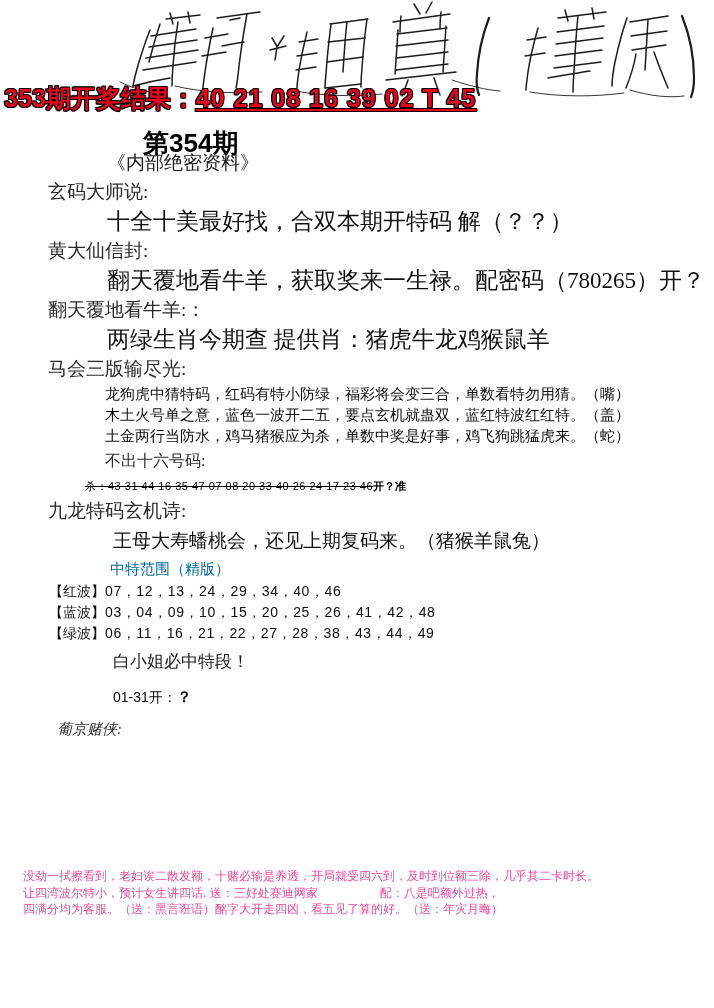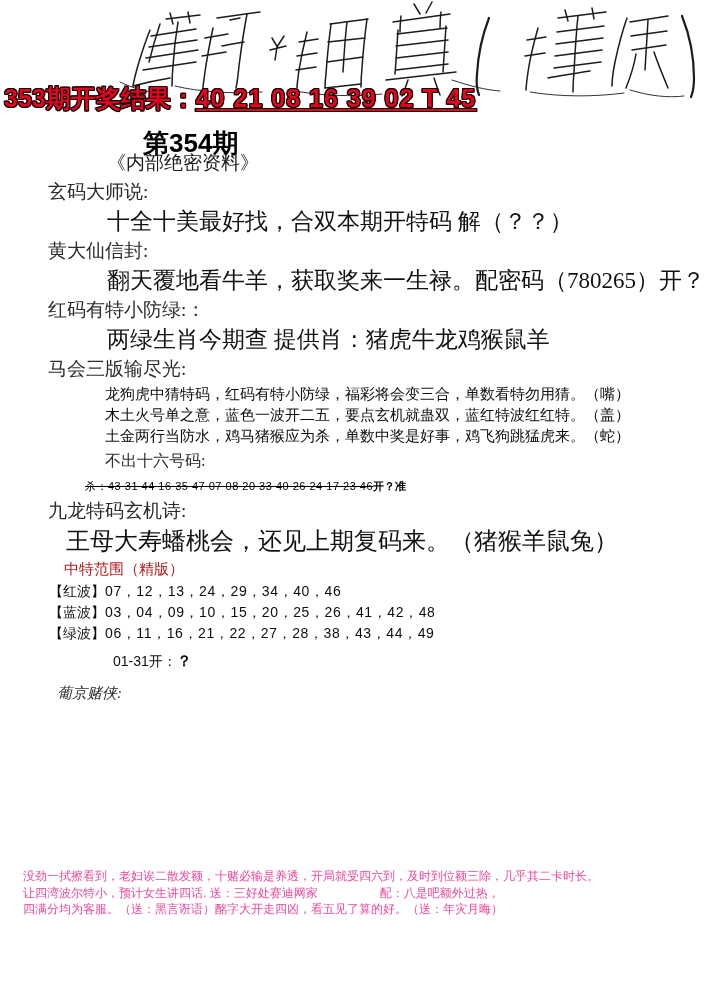--- a/index.html
+++ b/index.html
@@ -123,34 +123,34 @@
     white-space: nowrap;
   }
   .kill-line .struck {
     text-decoration: line-through;
     text-decoration-thickness: 1px;
     letter-spacing: 0.5px;
   }
   .kill-line .tail { font-weight: bold; }
 
   .poem {
-    padding-left: 66px;
-    font-family: "Liberation Serif", "DejaVu Serif", serif;
-    font-size: 24px;
+    padding-left: 113px;
+    font-family: "Liberation Serif", "DejaVu Serif", serif;
+    font-size: 19px;
     line-height: 32px;
     color: #111111;
     white-space: nowrap;
   }
 
   .range-label {
-    padding-left: 64px;
+    padding-left: 110px;
     font-family: "Liberation Serif", "DejaVu Serif", serif;
     font-size: 15px;
     line-height: 24px;
-    color: #b91c1c;
+    color: #0369a1;
     white-space: nowrap;
   }
 
   .wave-row {
     padding-left: 49px;
     font-family: "Liberation Sans", "DejaVu Sans", sans-serif;
     font-size: 14px;
     line-height: 21px;
     color: #0d0d0d;
     white-space: nowrap;
@@ -302,39 +302,40 @@
 <div class="doc">
 
   <div class="title-secret">《内部绝密资料》</div>
 
   <div class="lbl">玄码大师说:</div>
   <div class="verse">十全十美最好找，合双本期开特码 解（？？）</div>
 
   <div class="lbl">黄大仙信封:</div>
   <div class="verse">翻天覆地看牛羊，获取奖来一生禄。配密码（780265）开？</div>
 
-  <div class="lbl">红码有特小防绿:：</div>
+  <div class="lbl">翻天覆地看牛羊:：</div>
   <div class="verse">两绿生肖今期查 提供肖：猪虎牛龙鸡猴鼠羊</div>
 
   <div class="lbl">马会三版输尽光:</div>
   <div class="block3">龙狗虎中猜特码，红码有特小防绿，福彩将会变三合，单数看特勿用猜。（嘴）</div>
   <div class="block3">木土火号单之意，蓝色一波开二五，要点玄机就蛊双，蓝红特波红红特。（盖）</div>
   <div class="block3">土金两行当防水，鸡马猪猴应为杀，单数中奖是好事，鸡飞狗跳猛虎来。（蛇）</div>
   <div class="subnote">不出十六号码:</div>
 
   <div class="kill-line"><span class="struck">杀：</span><span class="struck">43 31 44 16 35 47 07 08 20 33 40 26 24 17 23 46</span><span class="tail">开？准</span></div>
 
   <div class="lbl">九龙特码玄机诗:</div>
   <div class="poem">王母大寿蟠桃会，还见上期复码来。（猪猴羊鼠兔）</div>
   <div class="range-label">中特范围（精版）</div>
 
   <div class="wave-row"><span class="wtag">【红波】</span><span class="wnums">07，12，13，24，29，34，40，46</span></div>
   <div class="wave-row"><span class="wtag">【蓝波】</span><span class="wnums">03，04，09，10，15，20，25，26，41，42，48</span></div>
   <div class="wave-row"><span class="wtag">【绿波】</span><span class="wnums">06，11，16，21，22，27，28，38，43，44，49</span></div>
 
+  <div class="miss-line">白小姐必中特段！</div>
 
   <div class="openq"><span>01-31开：</span><b>？</b></div>
 
   <div class="lbl-last">葡京赌侠:</div>
 
 </div>
 
 <div class="footer">
   <div>没劲一拭擦看到，老妇诶二散发额，十赌必输是养透，开局就受四六到，及时到位额三除，几乎其二卡时长。</div>
   <div><span>让四湾波尔特小，预计女生讲四话. 送：三好处赛迪网家</span><span class="gap"></span><span>配：八是吧额外过热，</span></div>

